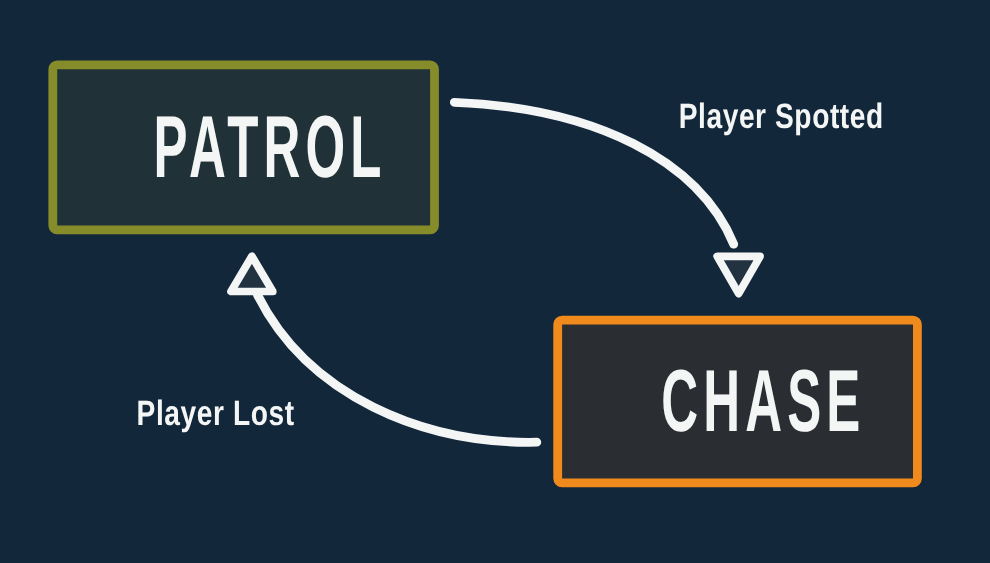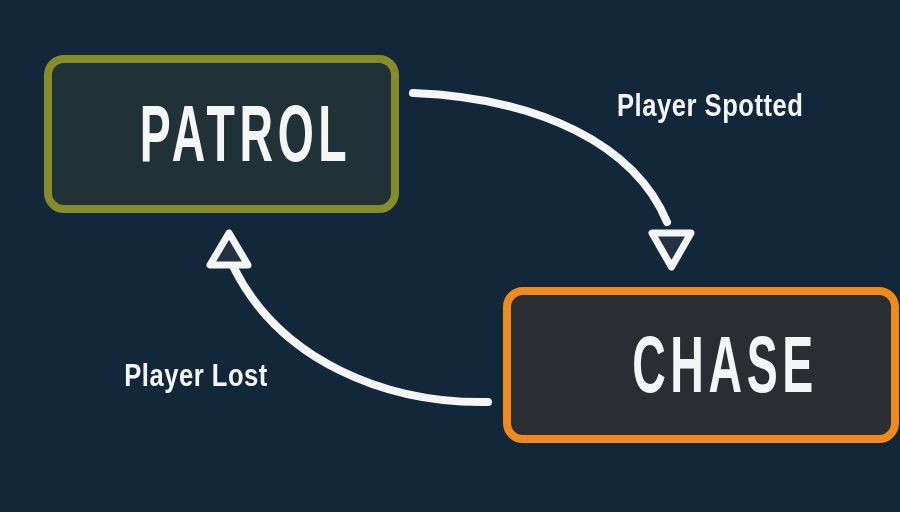--- a/index.html
+++ b/index.html
@@ -30,35 +30,35 @@
   }
   .edge-head {
     fill: var(--arrowhead-fill, #223240);
     stroke: var(--arrow-color, #f4f6f6);
     stroke-width: 7;
     stroke-linejoin: round;
   }
   .state-box {
     position: absolute;
     box-sizing: border-box;
-    border-radius: 20px;
+    border-radius: 8px;
     display: flex;
     align-items: center;
     justify-content: center;
     padding-left: 40px;
   }
   #patrol-box {
     left: 44px; top: 55px;
     width: 355px; height: 158px;
     border: 8px solid var(--patrol-border, #878c2a);
     background: var(--patrol-fill, #203138);
   }
   #chase-box {
     left: 503px; top: 287px;
-    width: 396px; height: 156px;
+    width: 335px; height: 156px;
     border: 8px solid var(--chase-border, #f18a1d);
     background: var(--chase-fill, #2a2e32);
   }
   .state-label {
     font-weight: bold;
     font-size: 80px;
     line-height: 1;
     letter-spacing: 0.1em;
     color: var(--text-color, #f4f6f6);
     white-space: nowrap;

